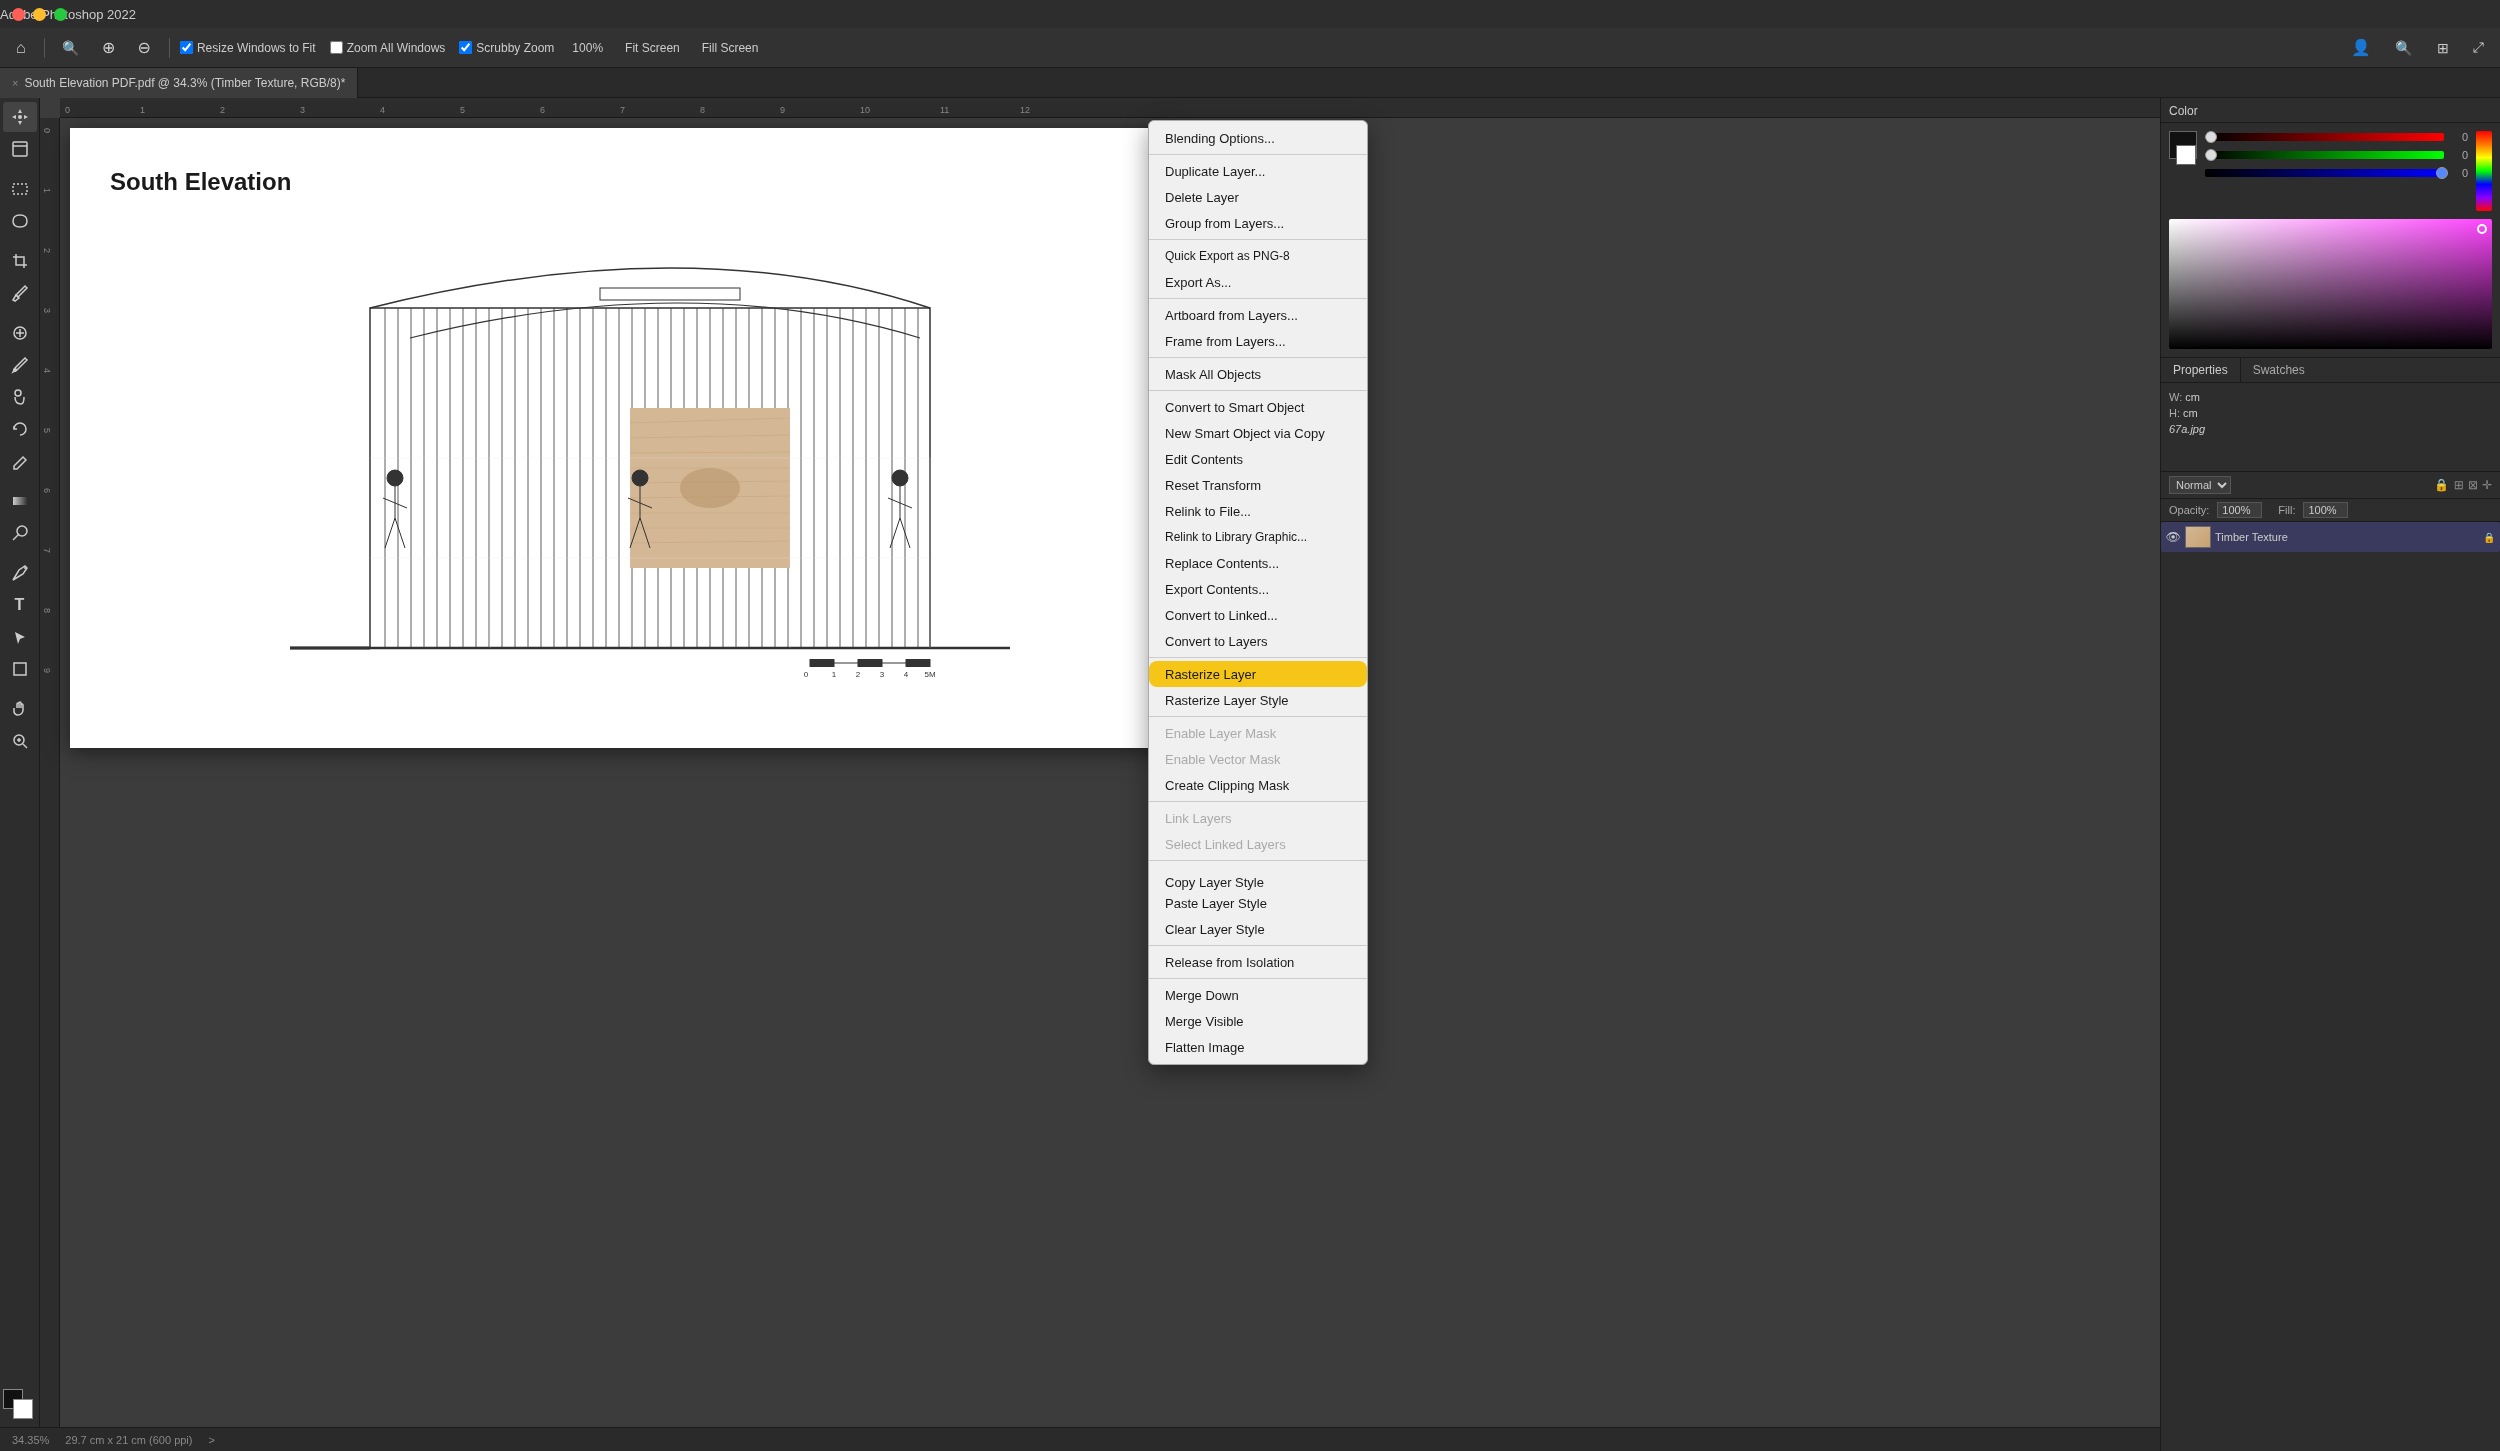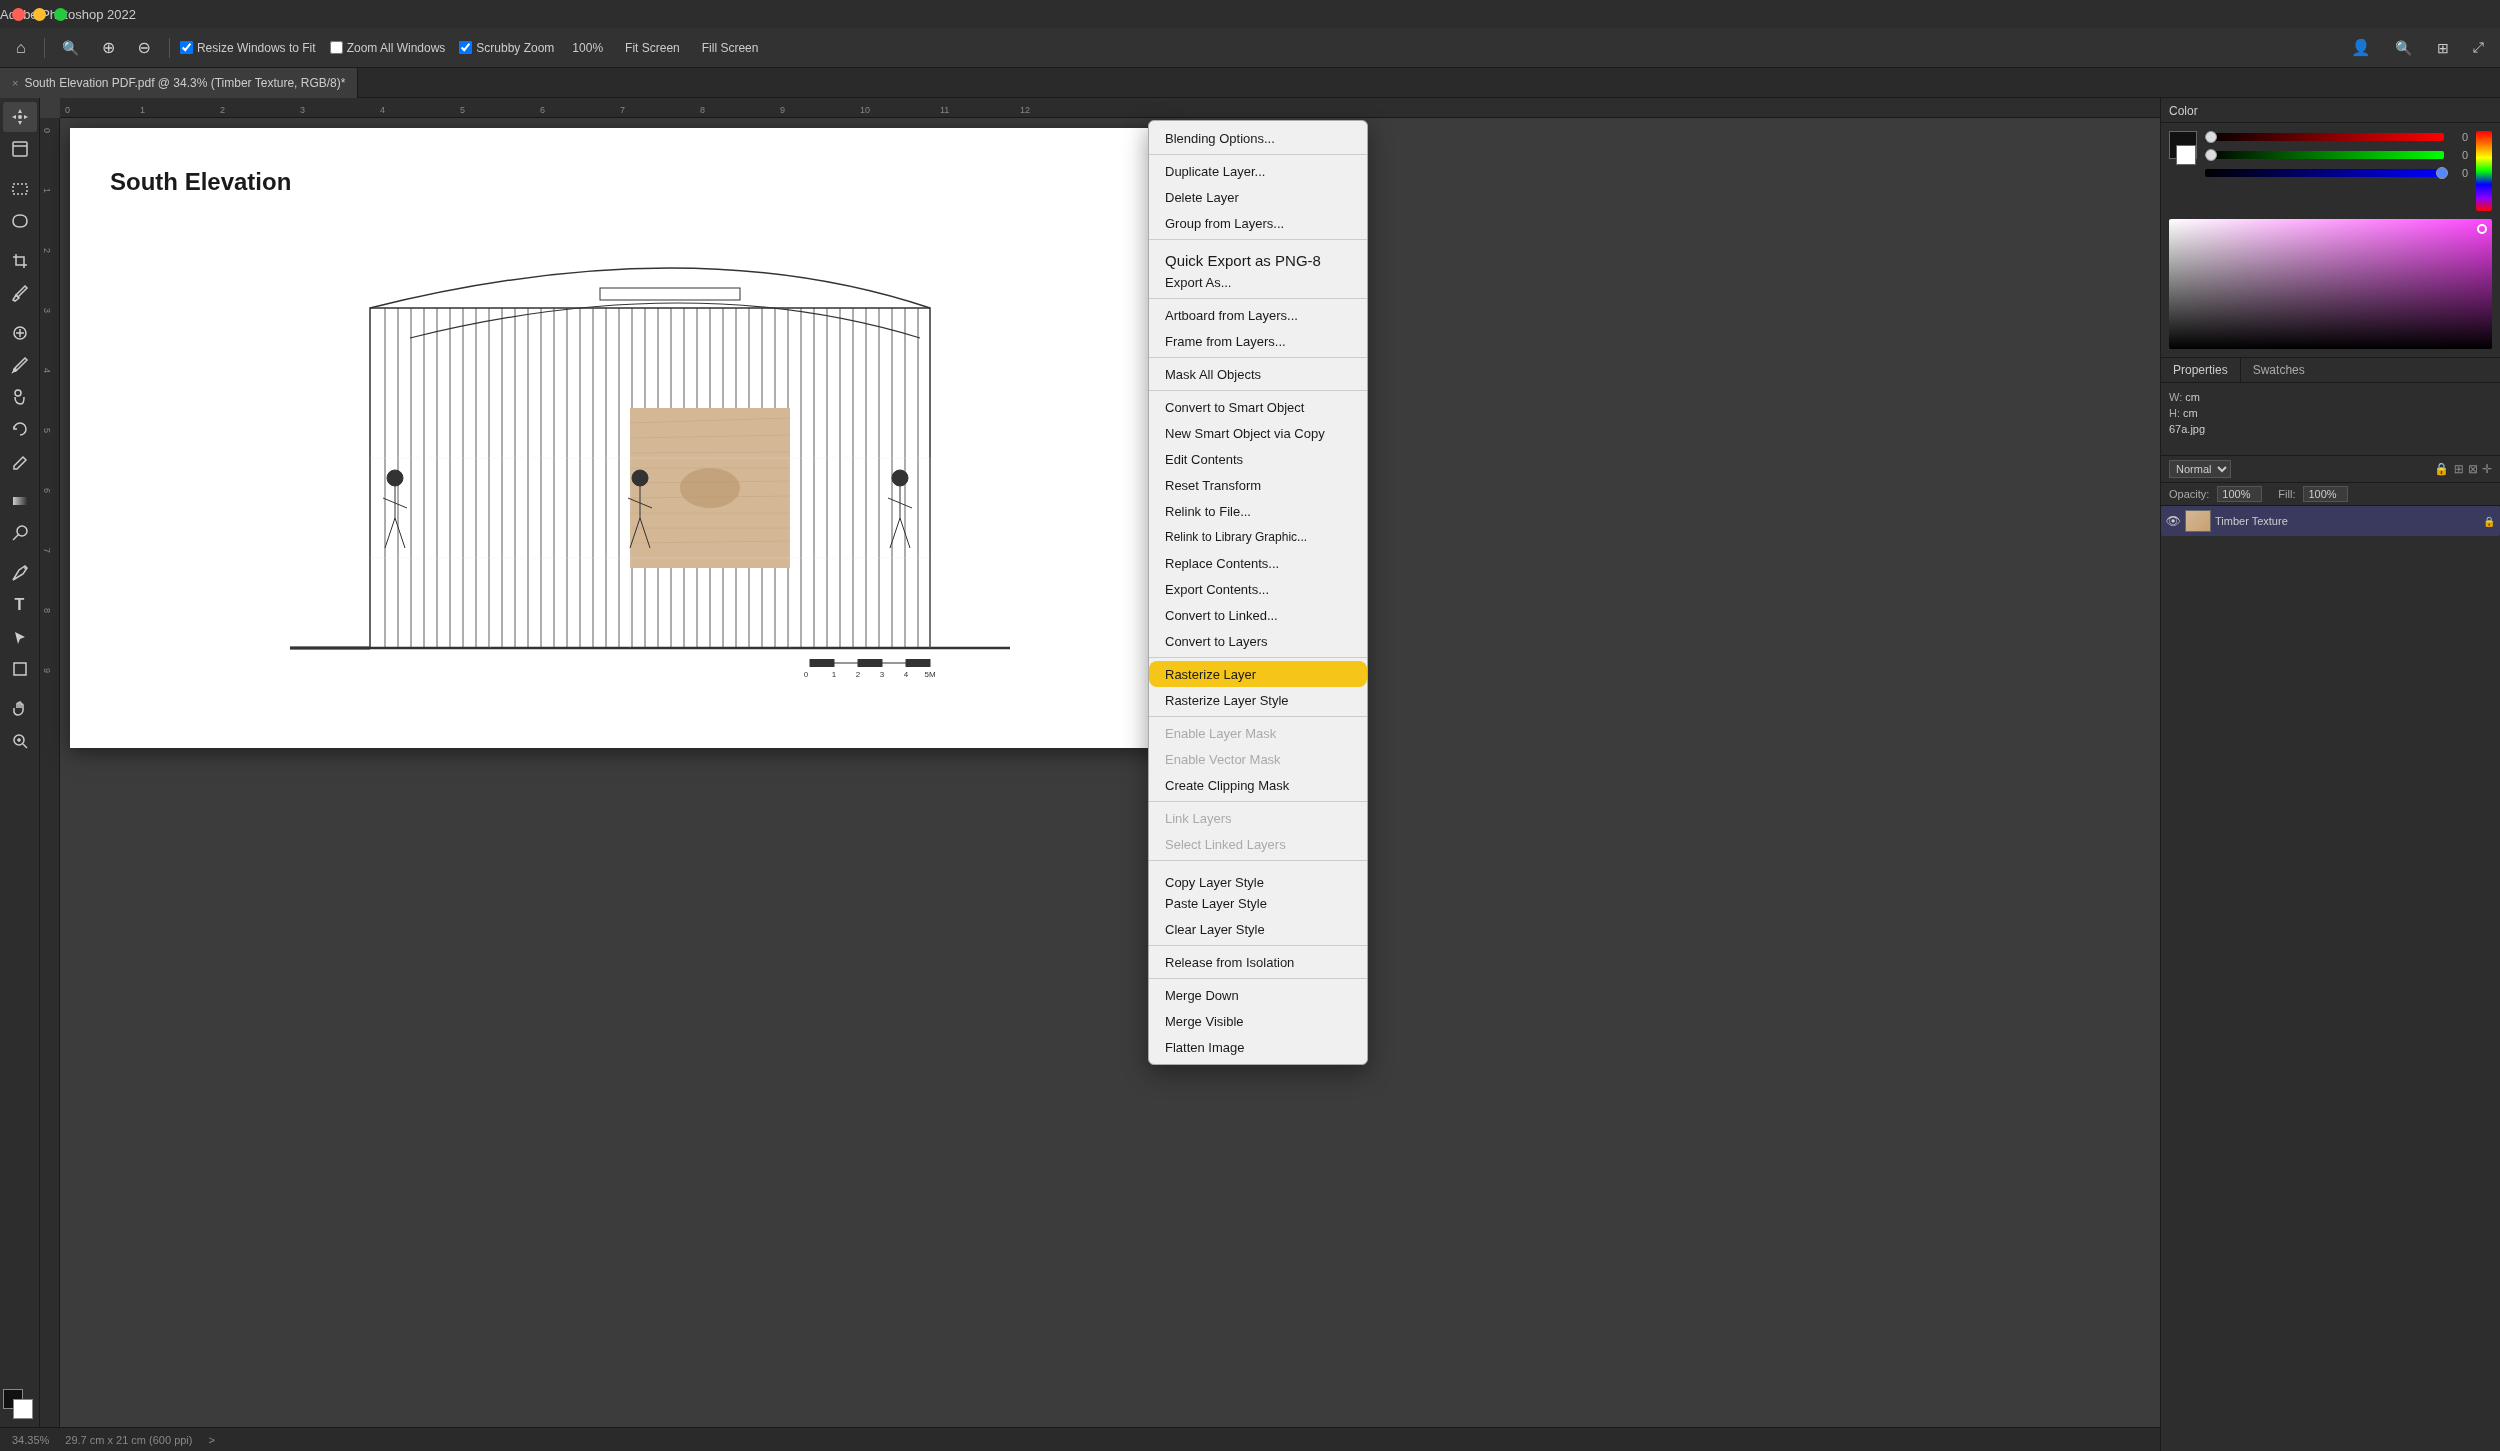--- a/index.html
+++ b/index.html
@@ -670,21 +670,21 @@
         <span>Properties</span>
       </div>
       <div style="padding:5px 12px;font-size:12px;color:#aaa;cursor:pointer;">
         <span>Swatches</span>
       </div>
     </div>
 
     <div style="padding:8px;">
       <div style="font-size:11px;color:#aaa;margin-bottom:4px;">W: <span style="color:#ccc;">  cm</span></div>
       <div style="font-size:11px;color:#aaa;margin-bottom:4px;">H: <span style="color:#ccc;">  cm</span></div>
-      <div style="font-size:11px;color:#aaa;margin-bottom:4px;">
+      <div style="font-size:11px;color:#aaa;margin-bottom:20px;font-style:italic;">
         <span style="color:#ccc;font-size:11px;">67a.jpg</span>
       </div>
     </div>
 
     <div style="border-top:1px solid #1a1a1a;margin-top:8px;">
 
       <div style="padding:4px 8px;display:flex;align-items:center;gap:4px;border-bottom:1px solid #1a1a1a;">
         <select style="background:#3c3c3c;border:1px solid #555;color:#ccc;font-size:11px;padding:1px 2px;">
           <option>Normal</option>
         </select>
@@ -723,21 +723,21 @@
     <div style="height: 26px; padding: 0px 16px; display: flex; align-items: center; font-size: 13px; cursor: pointer; white-space: nowrap; border-radius: 0px; color: rgb(26, 26, 26);">
       <span>Duplicate Layer...</span>
     </div>
     <div style="height: 26px; padding: 0px 16px; display: flex; align-items: center; font-size: 13px; cursor: pointer; white-space: nowrap; border-radius: 0px; color: rgb(26, 26, 26);">
       <span>Delete Layer</span>
     </div>
     <div style="height: 26px; padding: 0px 16px; display: flex; align-items: center; font-size: 13px; cursor: pointer; white-space: nowrap; border-radius: 0px; color: rgb(26, 26, 26);">
       <span>Group from Layers...</span>
     </div>
     <div style="height: 1px; background: rgb(204, 204, 204); margin: 3px 0px;"></div>
-    <div style="height: 26px; padding: 0px 16px; display: flex; align-items: flex-end; font-size: 15px; cursor: pointer; white-space: nowrap; border-radius: 0px; color: rgb(26, 26, 26);">
+    <div style="height: 26px; padding: 0px 16px; display: flex; align-items: center; font-size: 12px; cursor: pointer; white-space: nowrap; border-radius: 0px; color: rgb(26, 26, 26);">
       <span>Quick Export as PNG-8</span>
     </div>
     <div style="height: 26px; padding: 0px 16px; display: flex; align-items: center; font-size: 13px; cursor: pointer; white-space: nowrap; border-radius: 0px; color: rgb(26, 26, 26);">
       <span>Export As...</span>
     </div>
     <div style="height: 1px; background: rgb(204, 204, 204); margin: 3px 0px;"></div>
     <div style="height: 26px; padding: 0px 16px; display: flex; align-items: center; font-size: 13px; cursor: pointer; white-space: nowrap; border-radius: 0px; color: rgb(26, 26, 26);">
       <span>Artboard from Layers...</span>
     </div>
     <div style="height: 26px; padding: 0px 16px; display: flex; align-items: center; font-size: 13px; cursor: pointer; white-space: nowrap; border-radius: 0px; color: rgb(26, 26, 26);">

